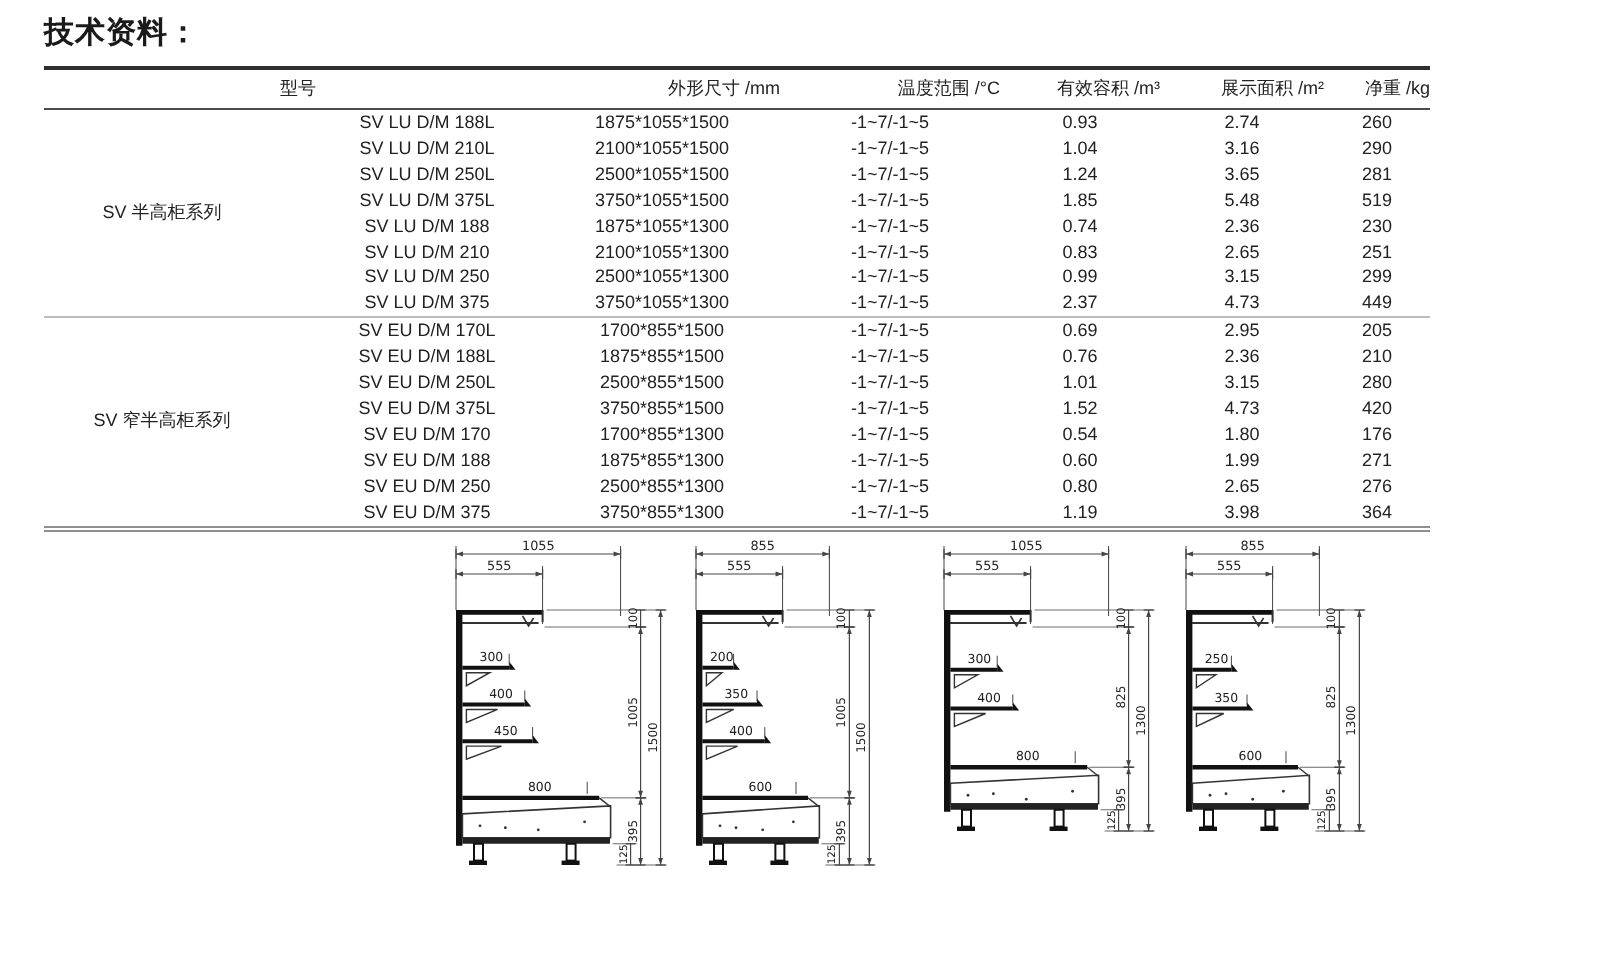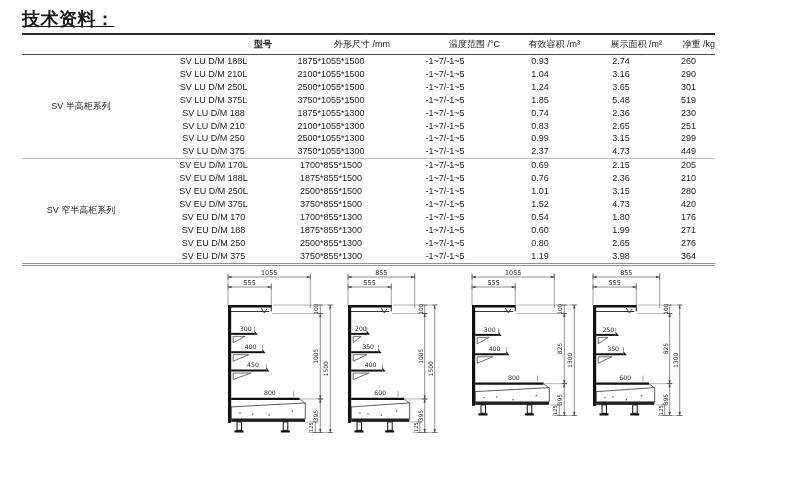--- a/index.html
+++ b/index.html
@@ -1,28 +1,28 @@
 <!DOCTYPE html>
 <html><head>
 <meta charset="utf-8">
 <style>
   html,body{margin:0;padding:0;width:800px;height:480px;background:#ffffff;
     font-family:"Liberation Sans","DejaVu Sans",sans-serif;color:#1a1a1a;overflow:hidden;}
   #stage{position:relative;width:800px;height:480px;background:#fff;}
-  .title{position:absolute;top:7px;left:22px;font-size:18px;font-weight:bold;letter-spacing:.5px;text-decoration:underline;}
+  .title{position:absolute;top:7px;left:22px;font-size:15px;font-weight:bold;letter-spacing:.5px;}
   table.spec{position:absolute;top:33px;left:22px;width:693px;border-collapse:collapse;
     font-size:9px;table-layout:fixed;border-top:2px solid #2e2e2e;border-bottom:3px double #8f8f8f;}
   table.spec th{font-weight:normal;color:#222;height:19px;border-bottom:1px solid #4a4a4a;
     text-align:right;padding:0;font-size:9px;}
   table.spec td{height:12.9px;padding:0;text-align:center;color:#222;line-height:12.9px;
     white-space:nowrap;overflow:hidden;}
   table.spec td.series{text-align:center;padding-left:0;font-size:9px;}
   table.spec td.model{text-align:center;padding-left:15px;margin-top:20px;}
   table.spec tr.group-sep td{border-top:1px solid #bdbdbd;}
-  table.spec th.model-h{text-align:right;font-weight:bold;}
+  table.spec th.model-h{text-align:left;}
   .footnote{position:absolute;left:22px;top:446px;font-size:8.5px;color:#3c3c3c;}
   .diagrams{position:absolute;top:269px;left:0;width:800px;height:180px;}
   .diagrams svg{position:absolute;top:0;}
   svg text{font-family:"DejaVu Sans","Liberation Sans",sans-serif;}
 </style>
 </head>
 <body>
 <div id="stage">
 
   <div class="title">技术资料：</div>
@@ -65,21 +65,21 @@
           <td class="vol">1.04</td>
           <td class="area">3.16</td>
           <td class="weight">290</td>
         </tr>
         <tr>
           <td class="model">SV LU D/M 250L</td>
           <td class="dims">2500*1055*1500</td>
           <td class="temp">-1~7/-1~5</td>
           <td class="vol">1.24</td>
           <td class="area">3.65</td>
-          <td class="weight">301</td>
+          <td class="weight">281</td>
         </tr>
         <tr>
           <td class="model">SV LU D/M 375L</td>
           <td class="dims">3750*1055*1500</td>
           <td class="temp">-1~7/-1~5</td>
           <td class="vol">1.85</td>
           <td class="area">5.48</td>
           <td class="weight">519</td>
         </tr>
         <tr>
@@ -113,21 +113,21 @@
           <td class="vol">2.37</td>
           <td class="area">4.73</td>
           <td class="weight">449</td>
         </tr>
         <tr class="group-sep">
           <td rowspan="8" class="series">SV 窄半高柜系列</td>
           <td class="model">SV EU D/M 170L</td>
           <td class="dims">1700*855*1500</td>
           <td class="temp">-1~7/-1~5</td>
           <td class="vol">0.69</td>
-          <td class="area">2.15</td>
+          <td class="area">2.95</td>
           <td class="weight">205</td>
         </tr>
         <tr>
           <td class="model">SV EU D/M 188L</td>
           <td class="dims">1875*855*1500</td>
           <td class="temp">-1~7/-1~5</td>
           <td class="vol">0.76</td>
           <td class="area">2.36</td>
           <td class="weight">210</td>
         </tr>

